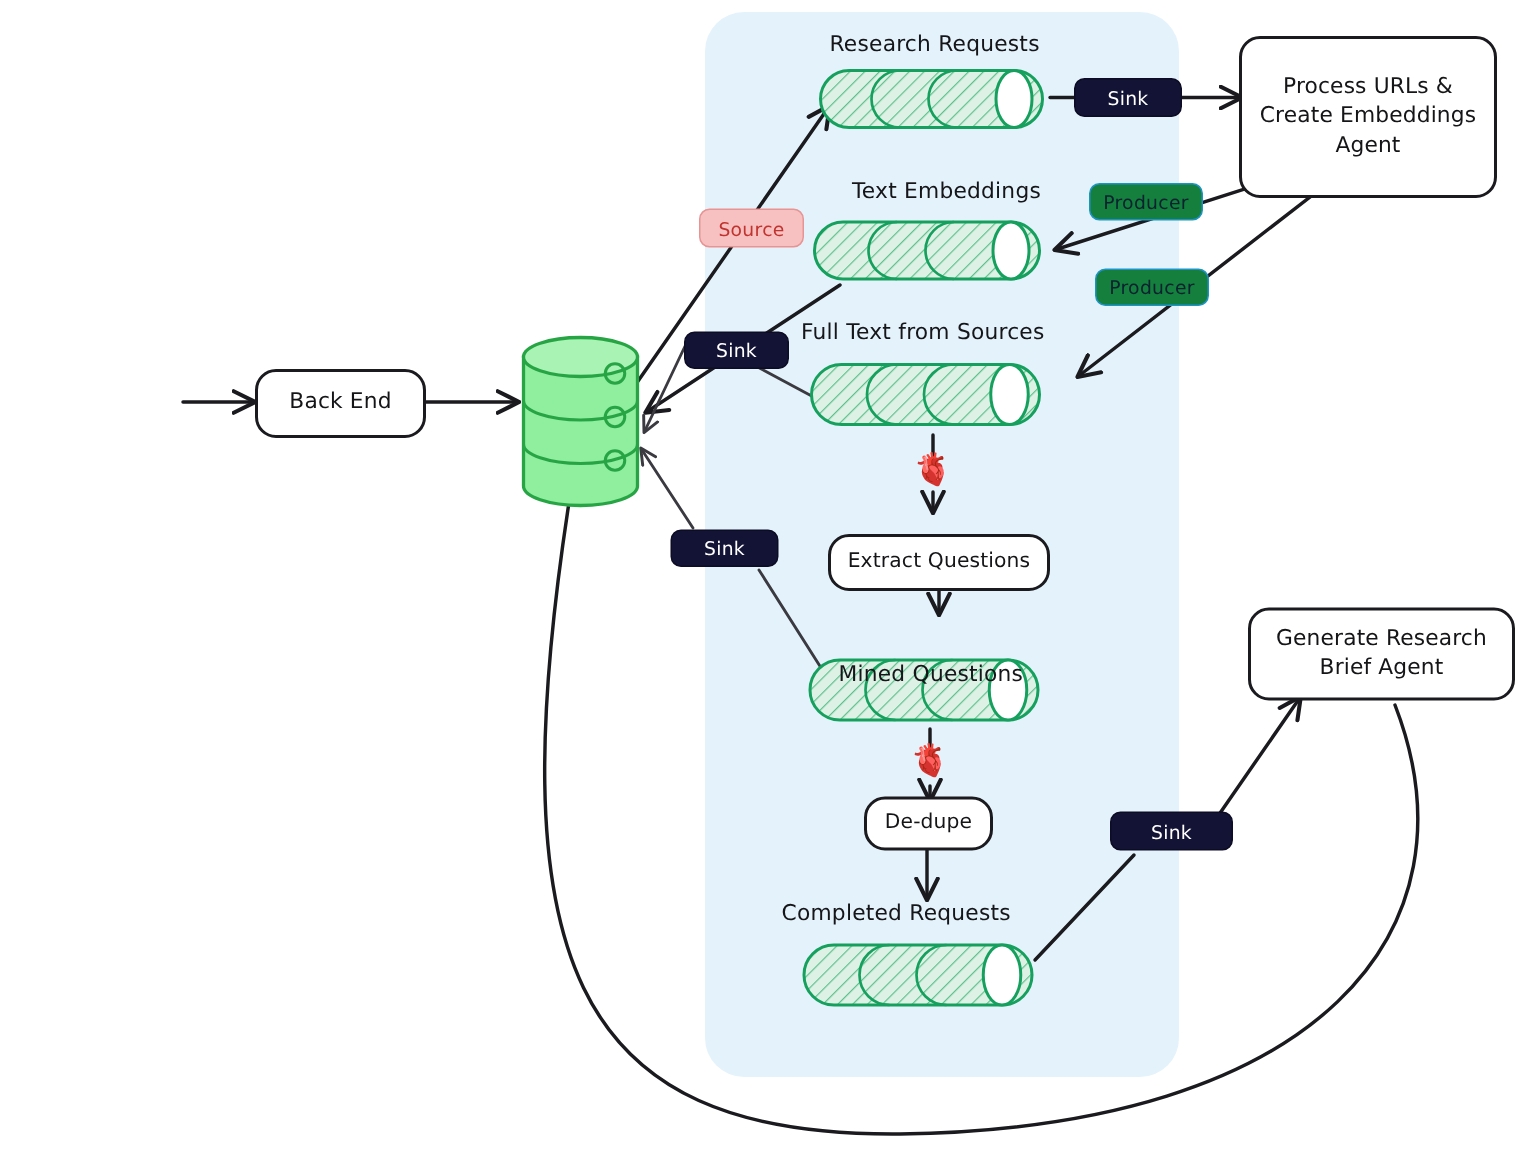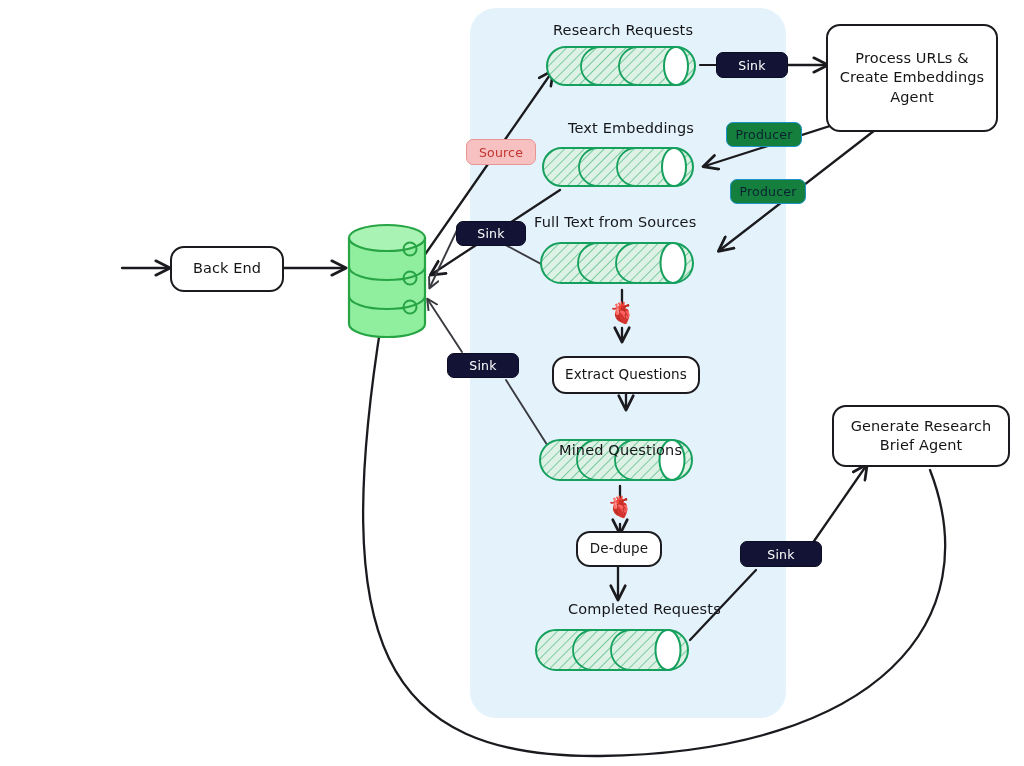--- a/index.html
+++ b/index.html
@@ -217,21 +217,21 @@
 
 
   <div class="rbox" style="left:170px; top:246px; width:114px; height:46px;">
     <span>Back End</span>
   </div>
 
   <div class="qlabel" style="left:553px; top:22px;">Research Requests</div>
   <div class="qlabel" style="left:568px; top:120px;">Text Embeddings</div>
   <div class="qlabel" style="left:534px; top:214px;">Full Text from Sources</div>
   <div class="qlabel" style="left:559px; top:412px;margin-top:30px;">Mined Questions</div>
-  <div class="qlabel" style="left:568px; top:601px;">Completed Requests</div>
+  <div class="qlabel" style="left:521px; top:601px;">Completed Requests</div>
 
   <div class="rbox small" style="left:552px; top:356px; width:148px; height:38px;">
     <span>Extract Questions</span>
   </div>
 
   <div class="rbox small" style="left:576px; top:531px; width:86px; height:36px;">
     <span>De-dupe</span>
   </div>
 
   <div class="rbox" style="left:826px; top:24px; width:172px; height:108px; flex-direction:column;">

